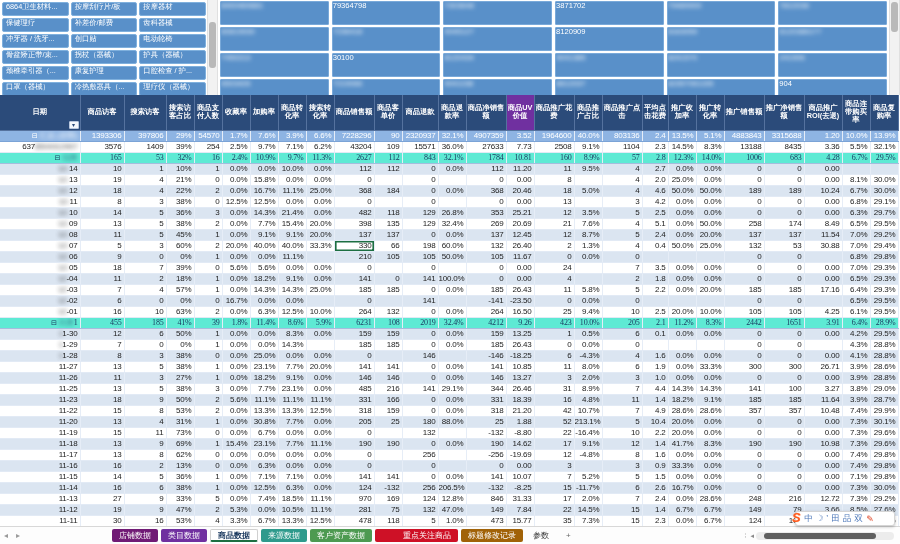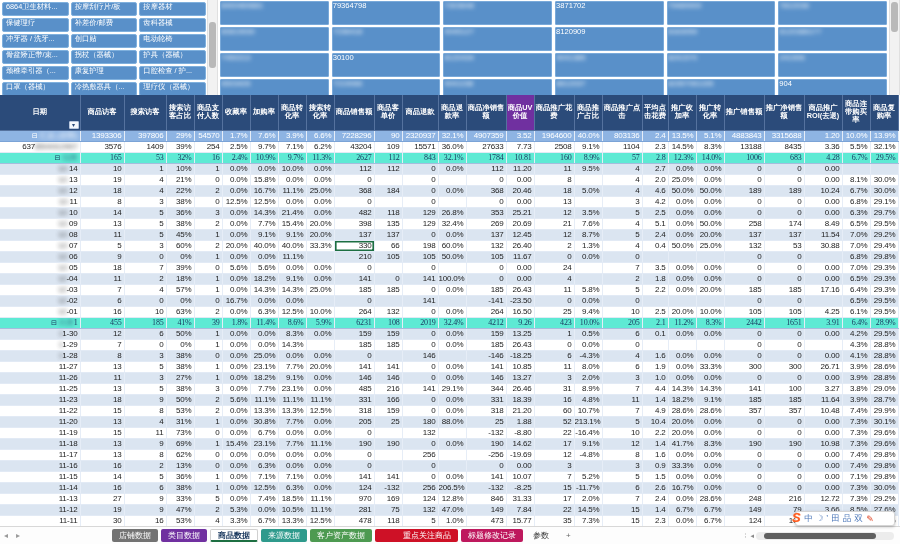--- a/index.html
+++ b/index.html
@@ -991,21 +991,21 @@
             <td>0.0%</td>
             <td>13.3%</td>
             <td>13.3%</td>
             <td>12.5%</td>
             <td>318</td>
             <td>159</td>
             <td>0</td>
             <td>0.0%</td>
             <td>318</td>
             <td>21.20</td>
-            <td>60</td>
+            <td>42</td>
             <td>10.7%</td>
             <td>7</td>
             <td>4.9</td>
             <td>28.6%</td>
             <td>28.6%</td>
             <td>357</td>
             <td>357</td>
             <td>10.48</td>
             <td>7.4%</td>
             <td>29.9%</td>
@@ -1292,27 +1292,27 @@
           </tr>
         </tbody>
     </table>
   </div>
 
   <div id="sheetbar">
     <span class="nav-arrow" id="navL">◂</span>
     <span class="nav-arrow" id="navR">▸</span>
     <span id="tabspacer"></span>
     <span id="tabs" style="display:flex">
-        <span class="tab" style="background: #737373; color: rgb(255, 255, 255); font-family: Liberation Mono, monospace;">店铺数据</span>
+        <span class="tab" style="background: #701a75; color: rgb(255, 255, 255); font-family: Liberation Mono, monospace;">店铺数据</span>
         <span class="tab" style="background: rgb(112, 48, 160); color: rgb(255, 255, 255);">类目数据</span>
         <span class="tab active">商品数据</span>
         <span class="tab" style="background: rgb(46, 154, 140); color: rgb(255, 255, 255);">来源数据</span>
         <span class="tab" style="background: rgb(77, 154, 81); color: rgb(255, 255, 255);">客户资产数据</span>
         <span class="tab" style="background: rgb(206, 17, 38); color: rgb(255, 255, 255); padding-left: 28px;">重点关注商品</span>
-        <span class="tab" style="background: #be185d; color: rgb(255, 255, 255);">标题修改记录</span>
+        <span class="tab" style="background: #a16207; color: rgb(255, 255, 255);">标题修改记录</span>
         <span class="tab" style="background: transparent; color: rgb(51, 51, 51);">参数</span>
         <span class="tab" style="background: transparent; color: rgb(102, 102, 102);">+</span>
       </span>
     <span class="flexfill"></span>
     <span id="hsdivider">⁞</span>
     <span id="hsarrow">◂</span>
     <span id="hstrack">
       <span id="hsthumb"></span>
     </span>
   </div>

